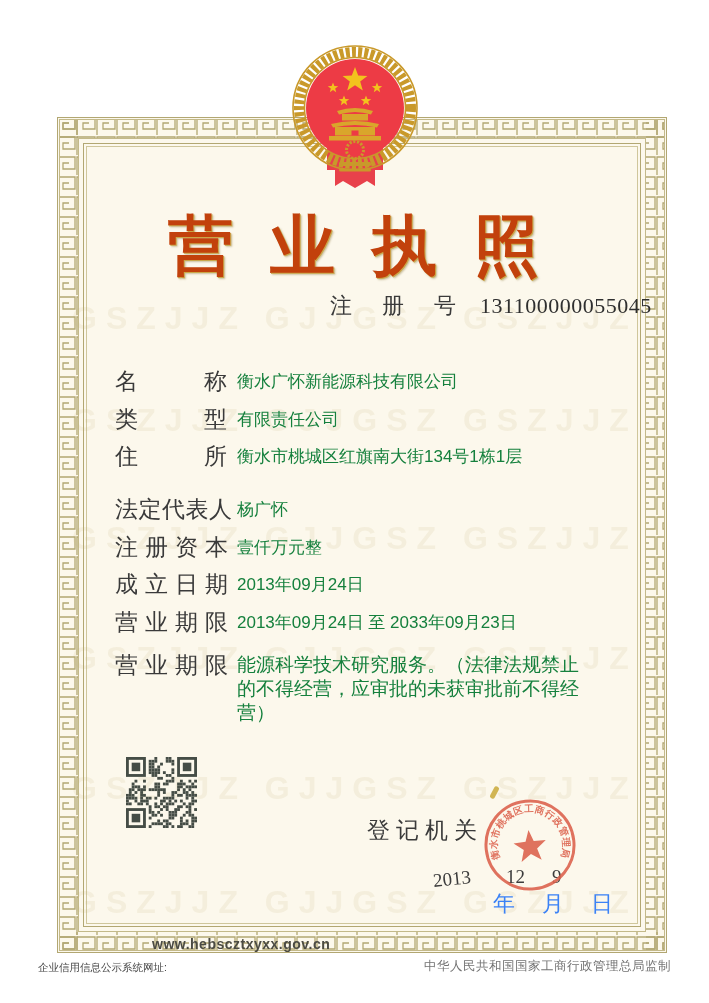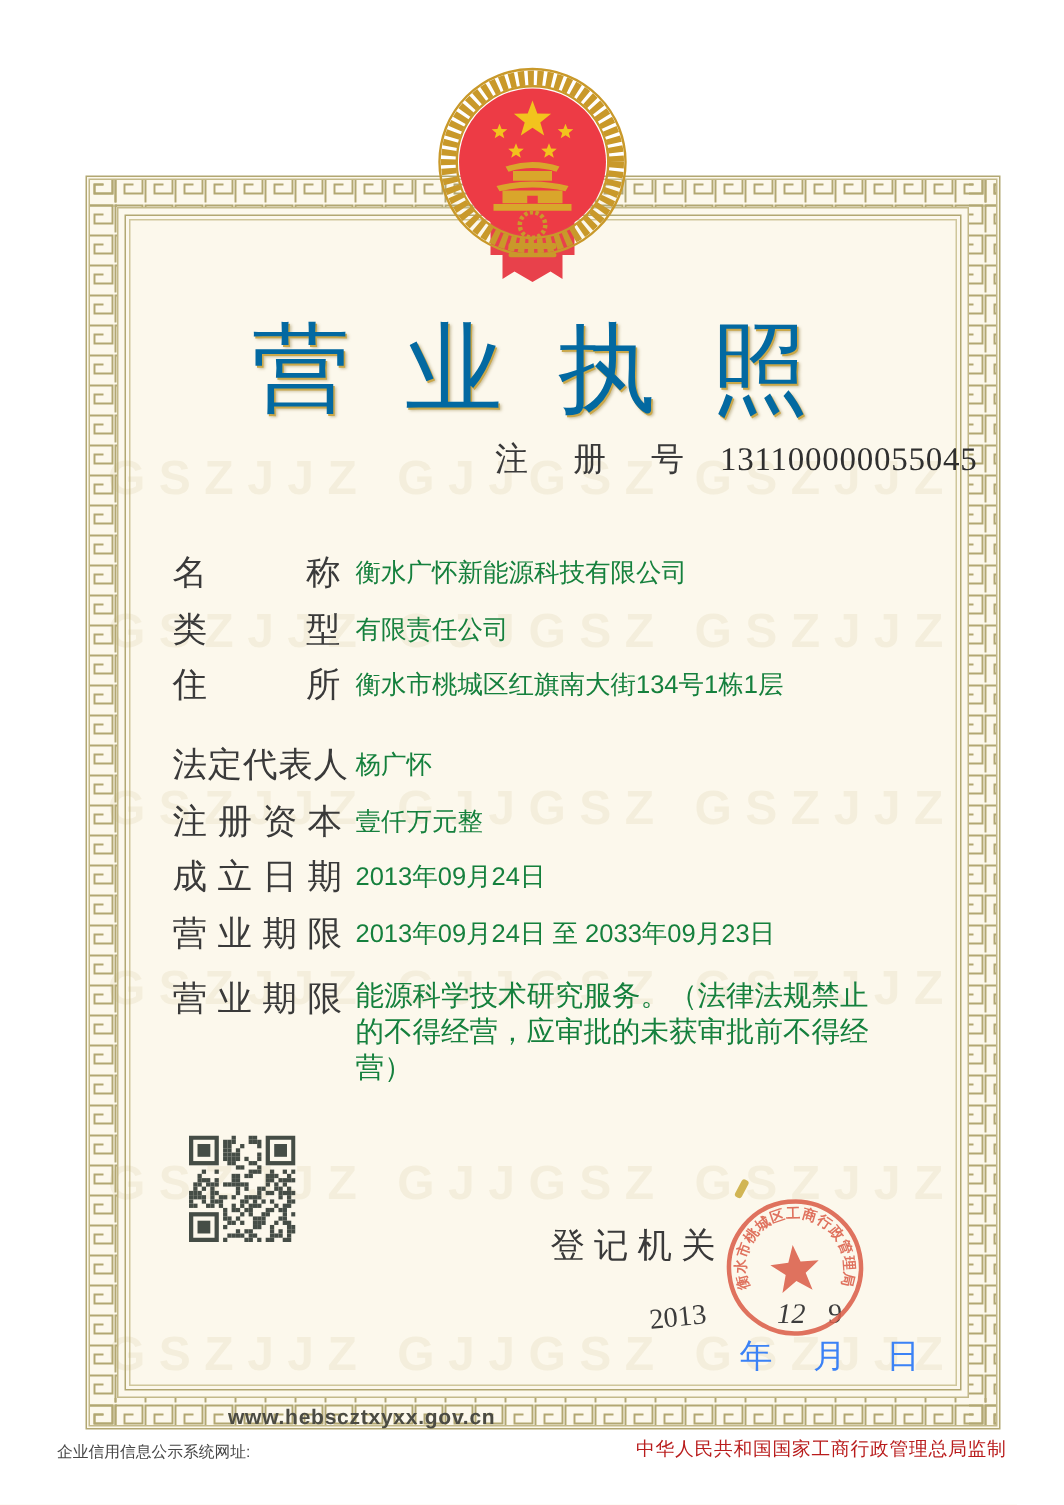--- a/index.html
+++ b/index.html
@@ -16,22 +16,22 @@
   .wm{
     z-index:2;left:72px;width:560px;height:40px;overflow:hidden;white-space:nowrap;
     font-size:32px;font-weight:bold;letter-spacing:9px;
     color:rgba(190,172,108,0.12);pointer-events:none;
   }
   
   #emblem{left:289px;top:44px;z-index:3;}
   
   #title{
     left:168px;top:202px;z-index:3;white-space:nowrap;
-    font-size:65px;font-weight:normal;letter-spacing:37px;
-    color:#0369a1;
+    font-size:65px;font-weight:bold;letter-spacing:37px;
+    color:#c2410c;
     text-shadow:1px 1px 0 #caa84a, 2px 2px 2px rgba(110,85,15,.35);
     font-family:"Liberation Serif", serif;
   }
   
   #reg-label{left:330px;top:291px;z-index:3;font-size:22px;letter-spacing:30px;white-space:nowrap;color:#3a3a3a;}
   #reg-number{left:456px;top:293px;z-index:3;font-size:22px;font-family:"Liberation Serif", serif;color:#2f2f2f;letter-spacing:.5px;margin-left:24px;}
   
   .row{left:115px;z-index:3;white-space:nowrap;}
   .row .lbl{display:inline-block;width:112px;font-size:23px;color:#3a3a3a;white-space:nowrap;overflow:visible;vertical-align:top;}
   .row .val{display:inline-block;margin-left:10px;font-size:17px;color:#15803d;vertical-align:top;margin-top:4px;}
@@ -41,30 +41,30 @@
   #row-name{top:366px;} #row-type{top:404px;} #row-address{top:441px;}
   #row-legal{top:494px;text-align:center;} #row-capital{top:532px;} #row-established{top:569px;}
   #row-term{top:607px;} #row-scope{top:650px;}
   #row-scope .val{width:352px;white-space:normal;font-size:19px;line-height:1.25;margin-top:3px;}
   
   #qr{left:126px;top:757px;z-index:3;}
   
   #registry-label{left:367px;top:815px;z-index:3;font-size:23px;letter-spacing:6px;white-space:nowrap;color:#3a3a3a;}
   .datenum{z-index:3;font-family:"Liberation Serif", serif;font-size:19px;color:#3c3c3c;}
   #date-year{left:433px;top:868px;transform:rotate(-6deg);}
-  #date-month{left:518px;top:866px;font-style:italic;}
+  #date-month{left:506px;top:866px;}
   #date-day{left:552px;top:866px;}
   #date-units{left:493px;top:889px;z-index:3;font-size:22px;letter-spacing:27px;white-space:nowrap;color:#3b82f6;}
   
   #seal{left:479px;top:794px;z-index:4;opacity:.88;transform:rotate(-6deg);}
   #pen-mark{left:492px;top:786px;width:5px;height:13px;background:#c9a93a;border-radius:2px;transform:rotate(28deg);z-index:5;opacity:.85;}
   
   #border-url{left:152px;top:936px;z-index:3;font-size:14px;color:#4b4b43;letter-spacing:.5px;font-weight:bold;}
   #footer-left{left:38px;top:961px;z-index:3;font-size:10.5px;color:#464646;}
-  #footer-right{right:38px;top:958px;z-index:3;font-size:12.5px;color:#b91c1c;letter-spacing:.5px;margin-left:36px;}
+  #footer-right{right:38px;top:958px;z-index:3;font-size:12.5px;color:#737373;letter-spacing:.5px;margin-left:36px;}
 </style>
 </head>
 <body>
 
 <svg id="frame" class="abs" width="612" height="838" aria-hidden="true">
   <defs>
     <pattern id="gk" width="20" height="20" patternUnits="userSpaceOnUse">
       <path d="M1 19 V1 H19 V13 H7 V7 H13" stroke="#b2a772" stroke-width="1.3" fill="none"></path>
     </pattern>
   </defs>

